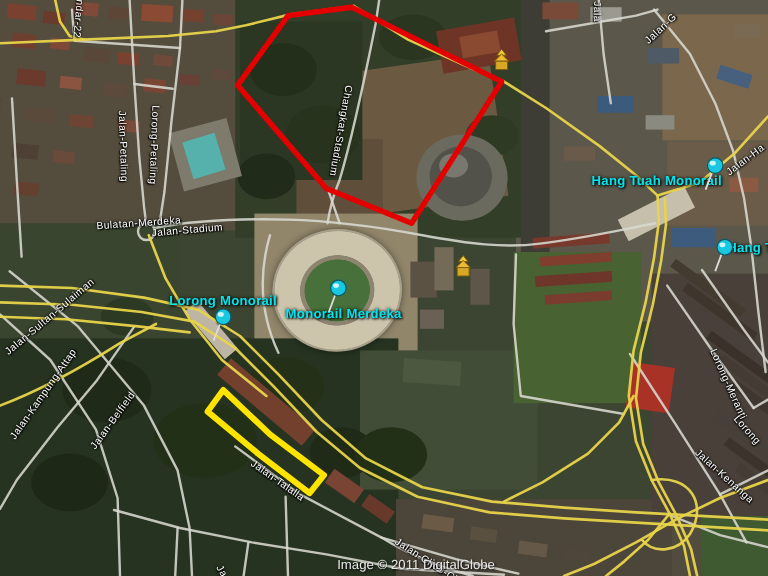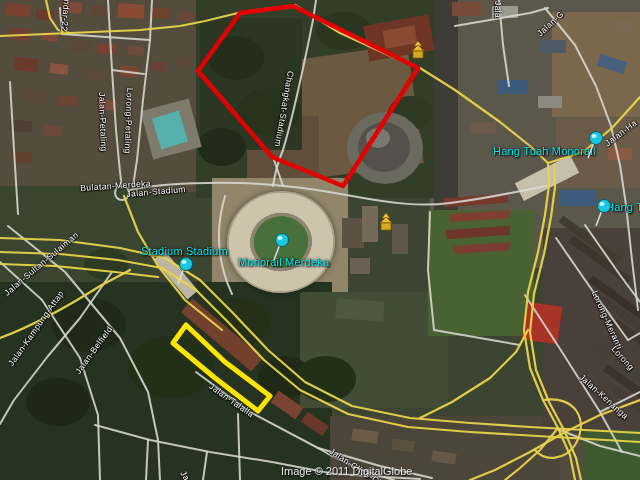--- a/index.html
+++ b/index.html
@@ -13,21 +13,21 @@
   #ov{position:absolute;left:0;top:0;z-index:3;}
   .rw path,.rw circle{stroke:var(--c-road-white,#d9d9d2);stroke-width:2;fill:none;
     stroke-linecap:round;stroke-linejoin:round;opacity:.88;}
   .ry path{stroke:var(--c-road-yellow,#e8d44a);stroke-width:2.2;fill:none;
     stroke-linecap:round;stroke-linejoin:round;opacity:.95;}
   .redpoly{stroke:var(--c-boundary-red,#e50000);stroke-width:4.5;fill:none;stroke-linejoin:round;}
   .yelpoly{stroke:var(--c-boundary-yellow,#ffe400);stroke-width:5;fill:none;stroke-linejoin:round;}
   .rl{position:absolute;z-index:4;color:var(--c-label-white,#fff);font-size:8.5px;font-weight:500;
     letter-spacing:.4px;white-space:nowrap;transform-origin:0 0;
     text-shadow:0 0 2px #000,0 0 2px #000,1px 1px 1px #000;}
-  .pm{position:absolute;z-index:5;color:var(--c-placemark-cyan,#00e5ee);font-size:11px;font-weight:normal;
+  .pm{position:absolute;z-index:5;color:var(--c-placemark-cyan,#00e5ee);font-size:11px;font-weight:bold;
     white-space:nowrap;letter-spacing:.2px;cursor:pointer;
     text-shadow:1px 1px 2px #000,0 0 3px #000;}
   .pin,.poi{position:absolute;z-index:5;cursor:pointer;}
   #copyright{position:absolute;z-index:6;color:var(--c-copyright,#e8e8e8);font-size:11px;
     text-shadow:1px 1px 2px #000;}
 </style>
 </head>
 <body>
 
 <div id="stage">
@@ -201,21 +201,21 @@
   <div class="rl" style="left:213px;top:381px;transform:rotate(35deg)">Jalan-Talalla</div>
   <div class="rl" style="left:333px;top:446px;transform:rotate(33deg)">Jalan-Choo-Ch</div>
   <div class="rl" style="left:584px;top:372px;transform:rotate(42deg)">Jalan-Kenanga</div>
   <div class="rl" style="left:599px;top:289px;transform:rotate(66deg)">Lorong-Meranti</div>
   <div class="rl" style="left:617px;top:344px;transform:rotate(48deg)">Lorong</div>
   <div class="rl" style="left:535px;top:31px;transform:rotate(-43deg)">Jalan-G</div>
   <div class="rl" style="left:503px;top:1px;transform:rotate(90deg)">Jala</div>
   <div class="rl" style="left:603px;top:140px;transform:rotate(-37deg)">Jalan-Ha</div>
   <div class="rl" style="left:187px;top:469px;transform:rotate(60deg)">Ja</div>
 
-  <div class="pm" style="left:141px;top:245px">Stadium Stadium</div>
+  <div class="pm" style="left:141px;top:245px">Lorong Monorail</div>
   <div class="pm" style="left:238px;top:256px">Monorail Merdeka</div>
   <div class="pm" style="left:493px;top:145px">Hang Tuah Monorail</div>
   <div class="pm" style="left:606px;top:201px">Hang Tu</div>
 
   <div class="pin" style="left:174px;top:255px">
     <svg width="20" height="30" viewBox="0 0 20 30">
         <path d="M4,29 L10,13" stroke="#ddd" stroke-width="1.5"></path>
         <circle cx="12" cy="9" r="6.5" fill="#19c8e0" stroke="#075a66"></circle>
         <ellipse cx="10" cy="7" rx="2.5" ry="2" fill="#c9f6fb"></ellipse>
       </svg>

